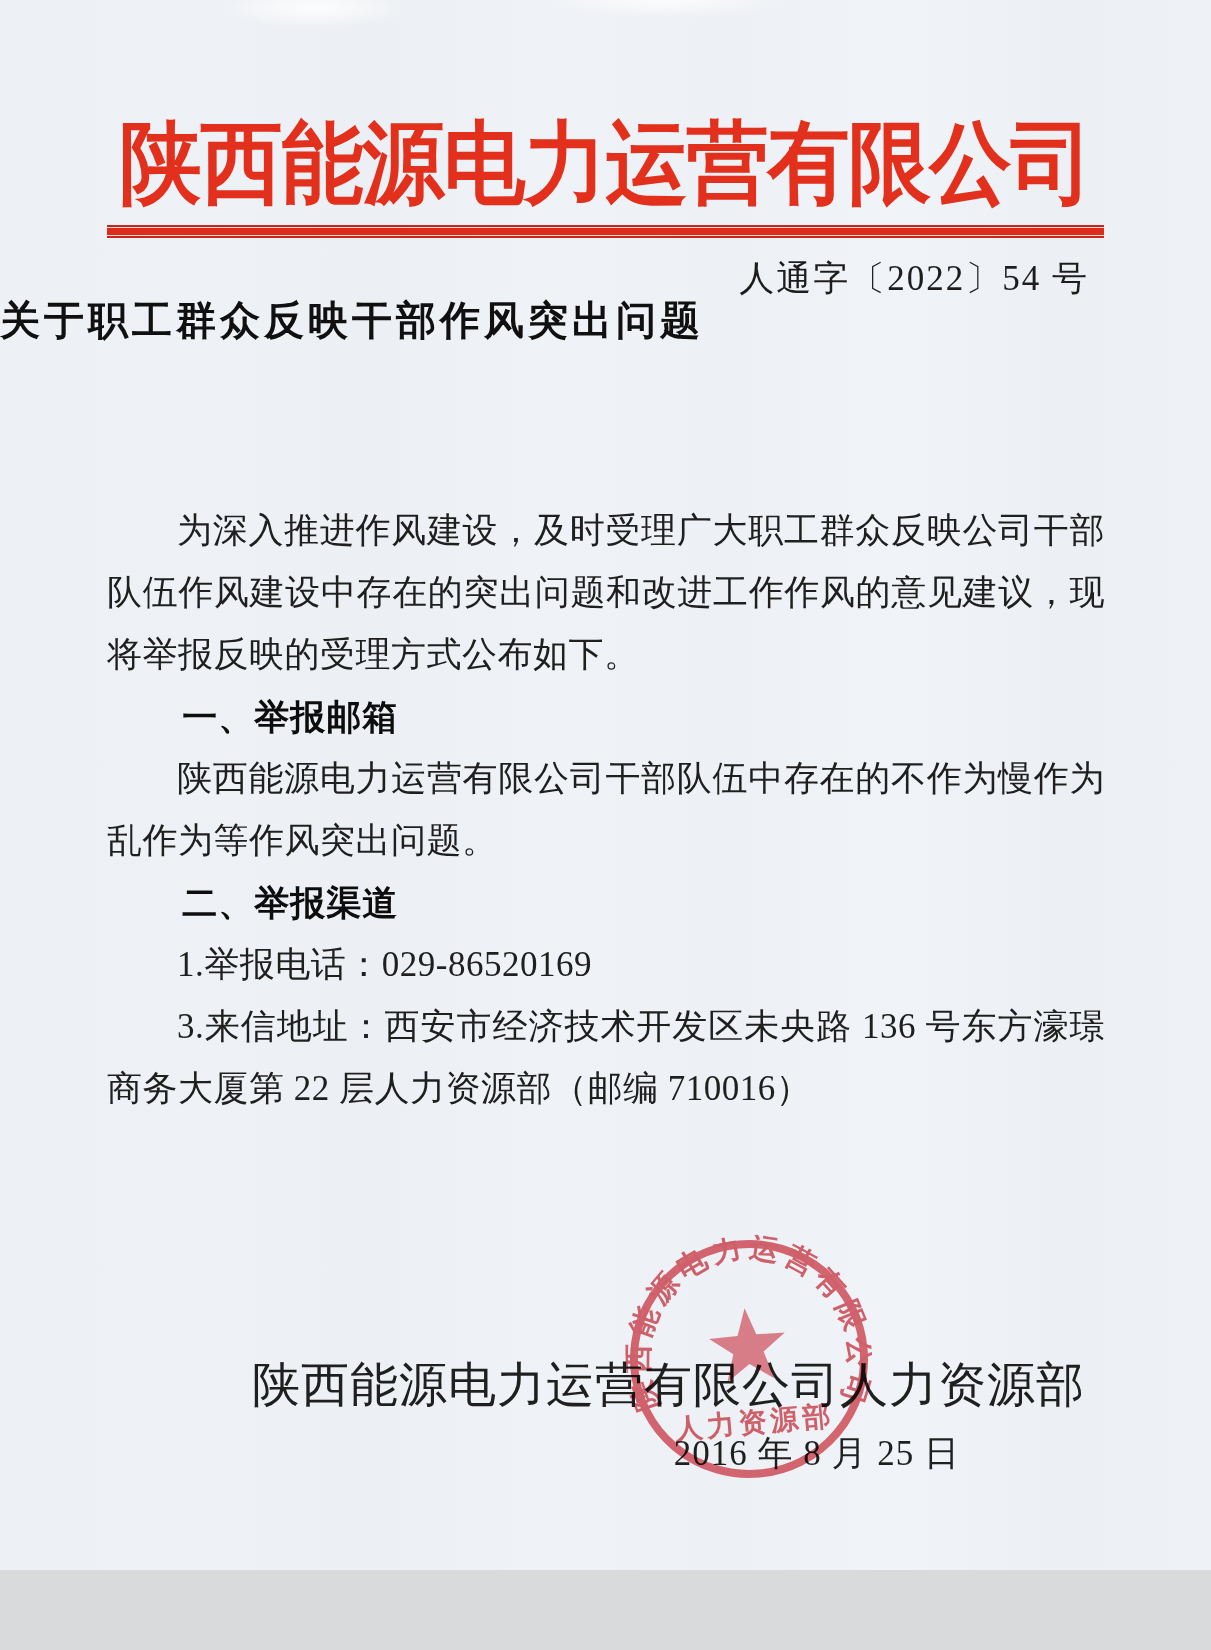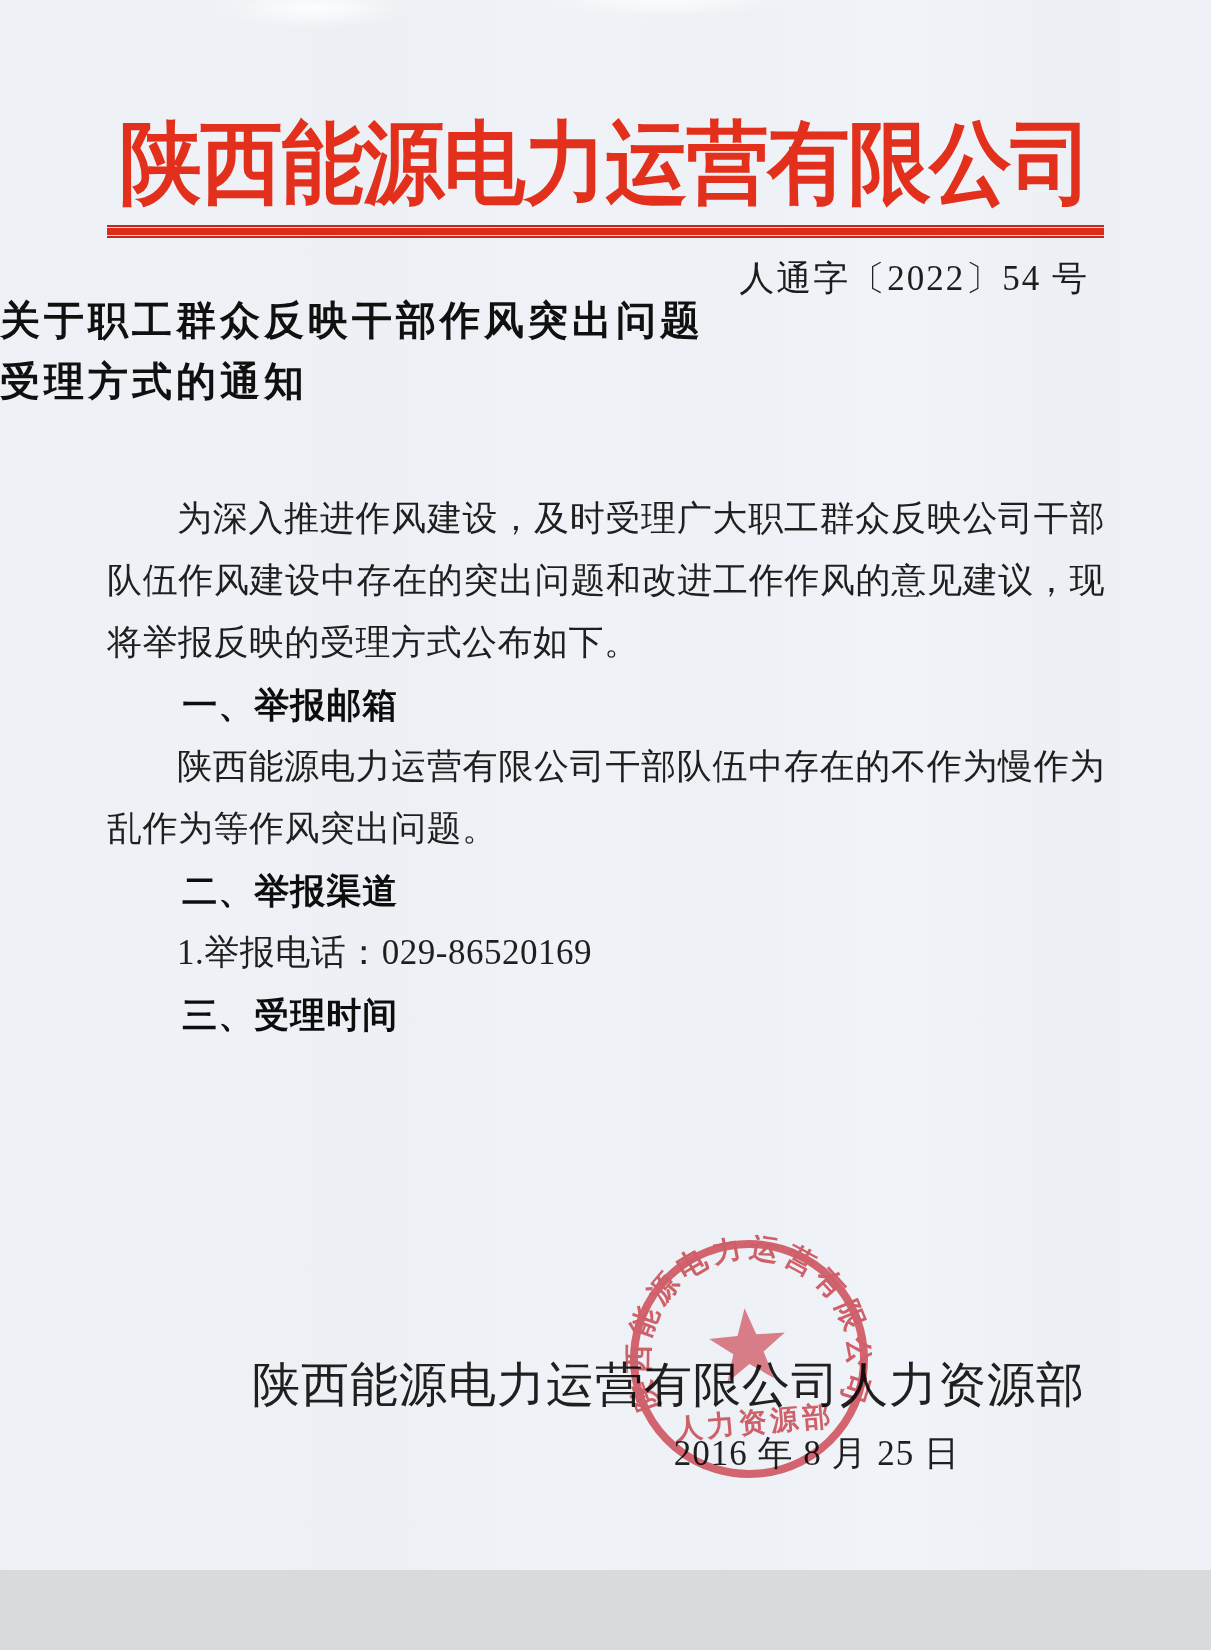--- a/index.html
+++ b/index.html
@@ -72,21 +72,21 @@
     font-size: 40px;
     font-weight: bold;
     line-height: 61px;
     letter-spacing: 4px;
     color: #101010;
   }
 
   
   .body-text {
     position: absolute;
-    top: 488px;
+    top: 500px;
     left: 107px;
     width: 998px;
     font-size: 35px;
     line-height: 62px;
     color: #1f1f1f;
     letter-spacing: 0.5px;
   }
   .body-text p {
     margin: 0;
     text-indent: 2em;
@@ -144,33 +144,32 @@
 <div class="paper">
 
   <div class="company">陕西能源电力运营有限公司</div>
 
   <div class="red-rule"></div>
 
   <div class="doc-number">人通字〔2022〕54 号</div>
 
   <h2 class="doc-title">
     <span>关于职工群众反映干部作风突出问题</span><br>
-    <span>受理方式的通知</span>
   </h2>
 
   <div class="body-text">
     <p>为深入推进作风建设，及时受理广大职工群众反映公司干部队伍作风建设中存在的突出问题和改进工作作风的意见建议，现将举报反映的受理方式公布如下。</p>
 
     <h3>一、举报邮箱</h3>
     <p>陕西能源电力运营有限公司干部队伍中存在的不作为慢作为乱作为等作风突出问题。</p>
 
     <h3>二、举报渠道</h3>
     <p>1.举报电话：029-86520169</p>
+    <p>3.来信地址：西安市经济技术开发区未央路 136 号东方濠璟商务大厦第 22 层人力资源部（邮编 710016）</p>
 
-    <h3>三、受理时间</h3>
   </div>
 
   <div class="sig">陕西能源电力运营有限公司人力资源部</div>
 
   <div class="date">2016 年 8 月 25 日</div>
 
   <div class="stamp">
     <svg viewBox="0 0 246 246" xmlns="http://www.w3.org/2000/svg">
       <circle cx="123" cy="123" r="115" fill="none" stroke="#dd5560" stroke-width="8"></circle>
       <path id="seal-arc" d="M 30,162 A 101,101 0 1 1 216,162" fill="none"></path>

